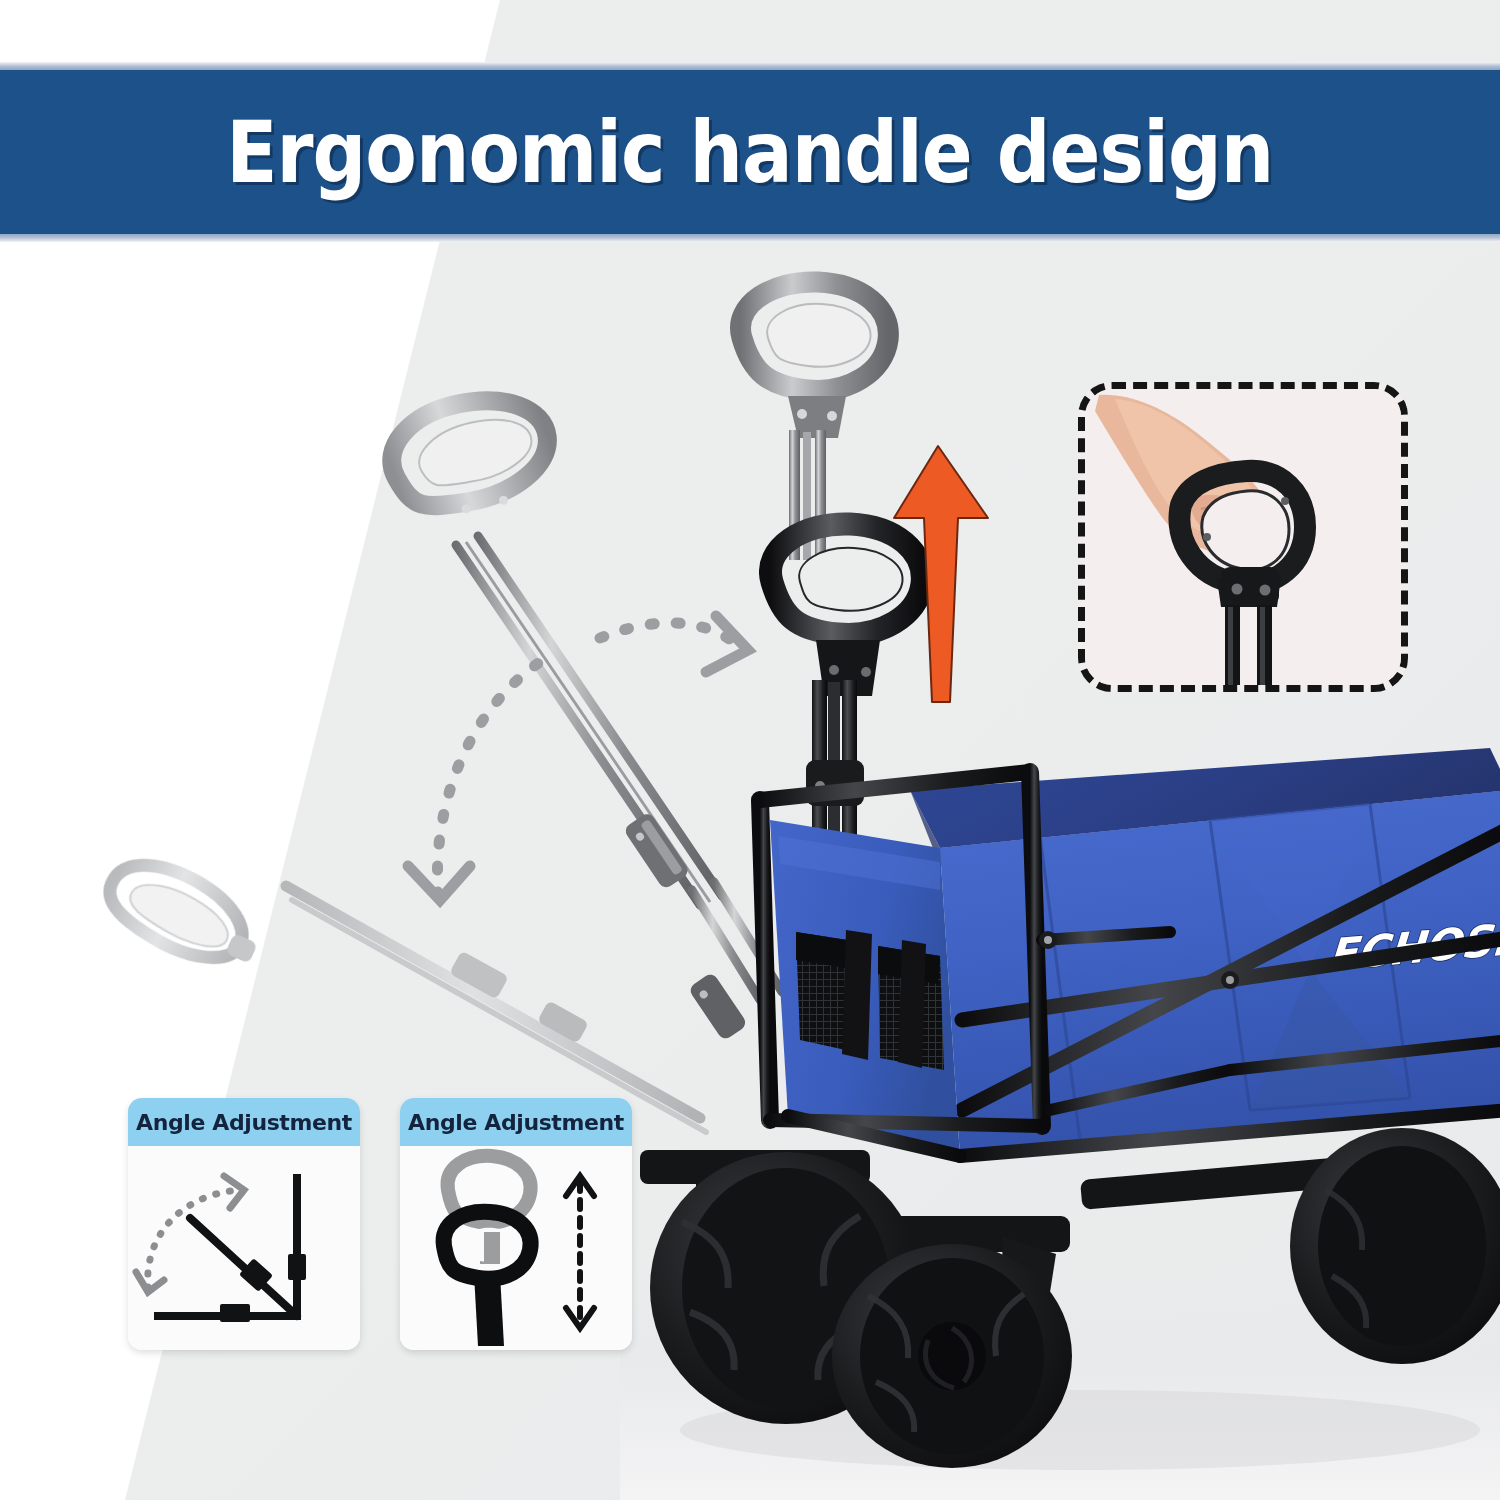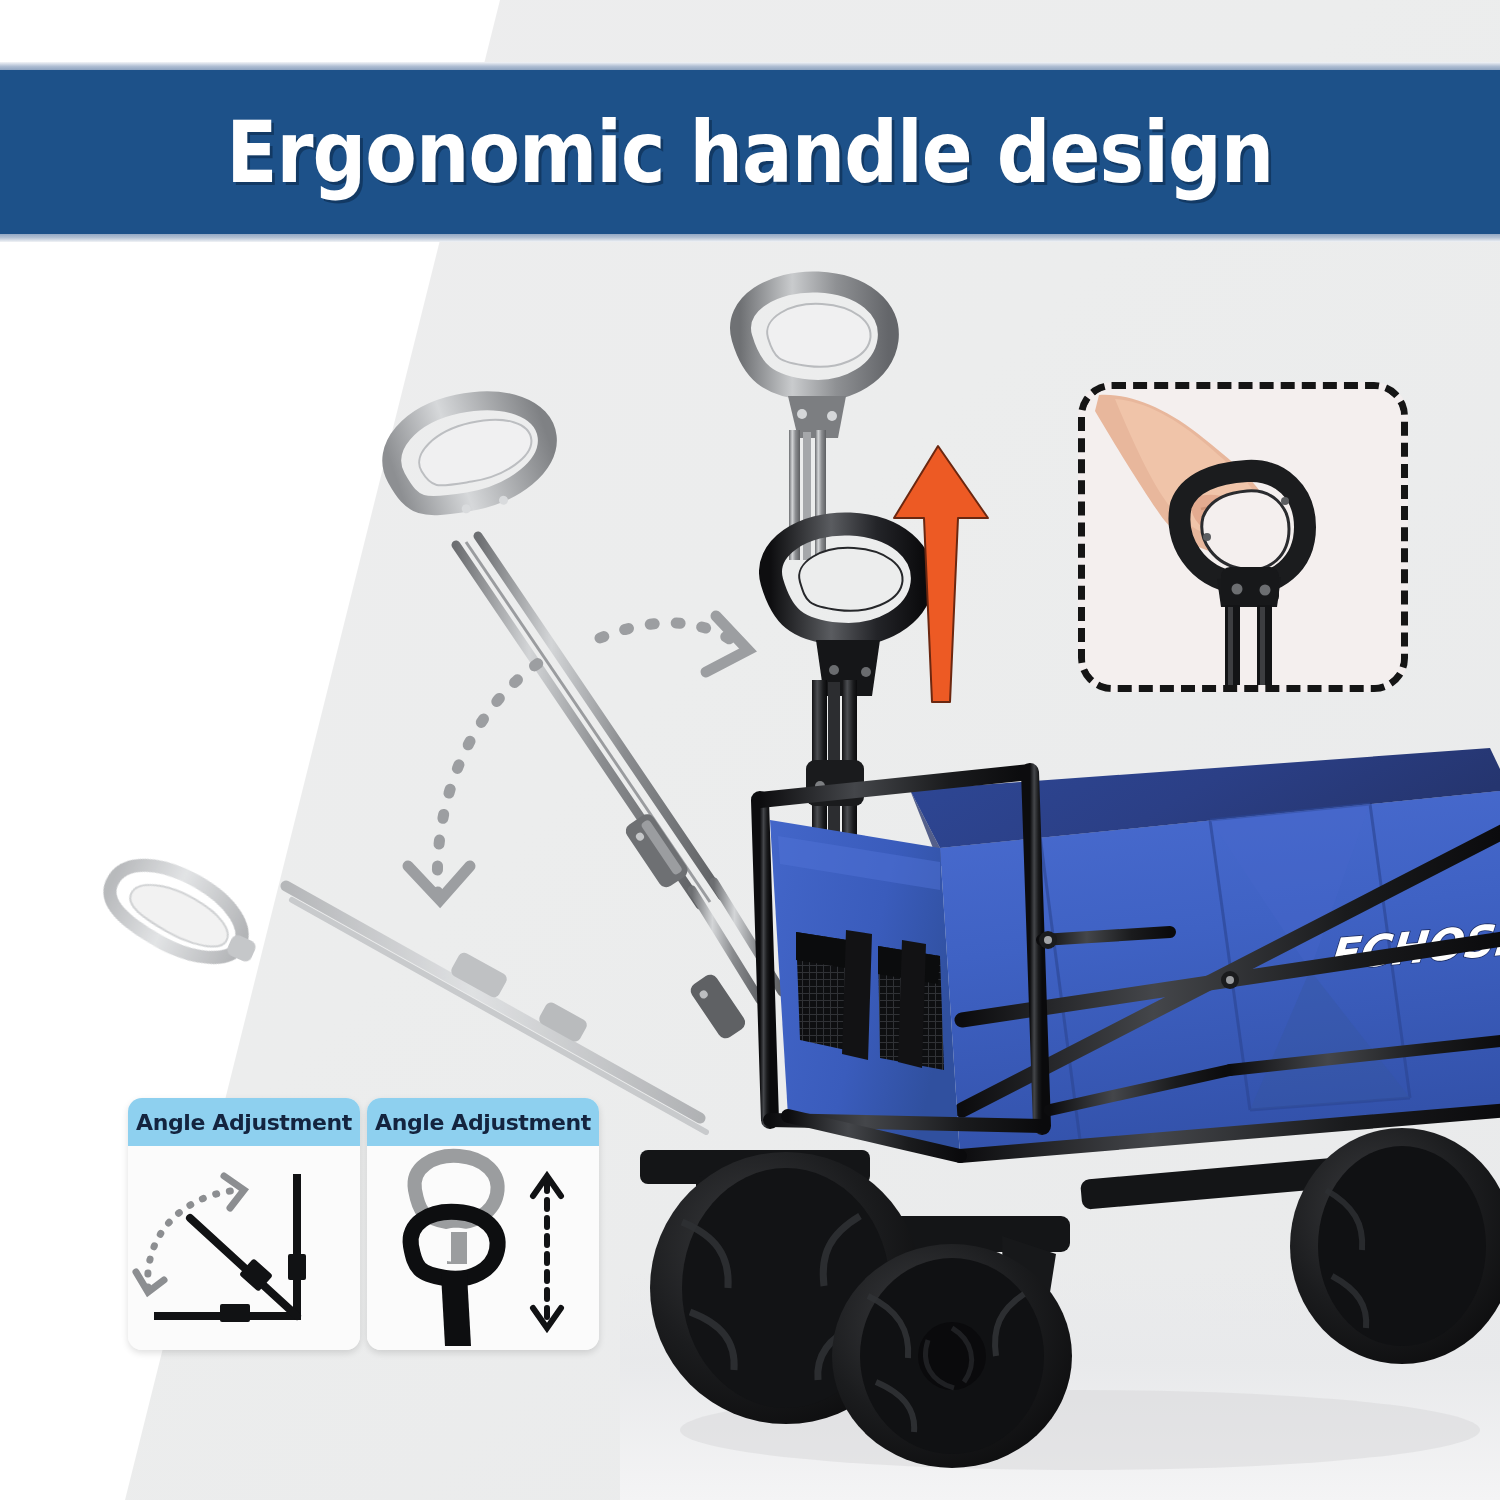--- a/index.html
+++ b/index.html
@@ -52,21 +52,21 @@
   
   .hand-box{
     position:absolute;left:1078px;top:382px;width:330px;height:310px;
     border:7px dashed #151515;border-radius:34px;
     background:#f3eeee;
     box-sizing:border-box;
   }
   .hand-inner{position:absolute;left:0;top:0;width:100%;height:100%;overflow:hidden;border-radius:28px;}
 
   
-  .cards{position:absolute;left:128px;top:1098px;display:flex;gap:7px;}
+  .cards{position:absolute;left:128px;top:1098px;display:flex;gap:40px;}
   .card{
     width:232px;border-radius:14px;overflow:hidden;
     background:#fbfbfb;
     box-shadow:0 3px 7px rgba(0,0,0,.13);
   }
   .card-head{
     background:#8ed0ef;
     height:48px;display:flex;align-items:center;justify-content:center;
   }
   .card-head span{

